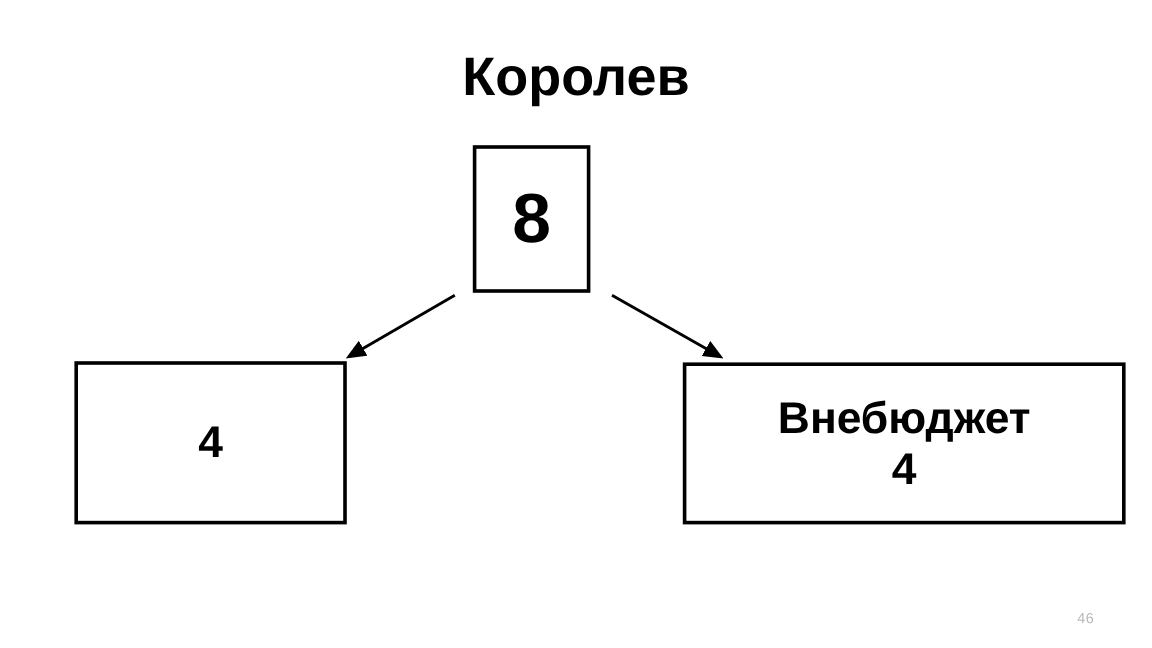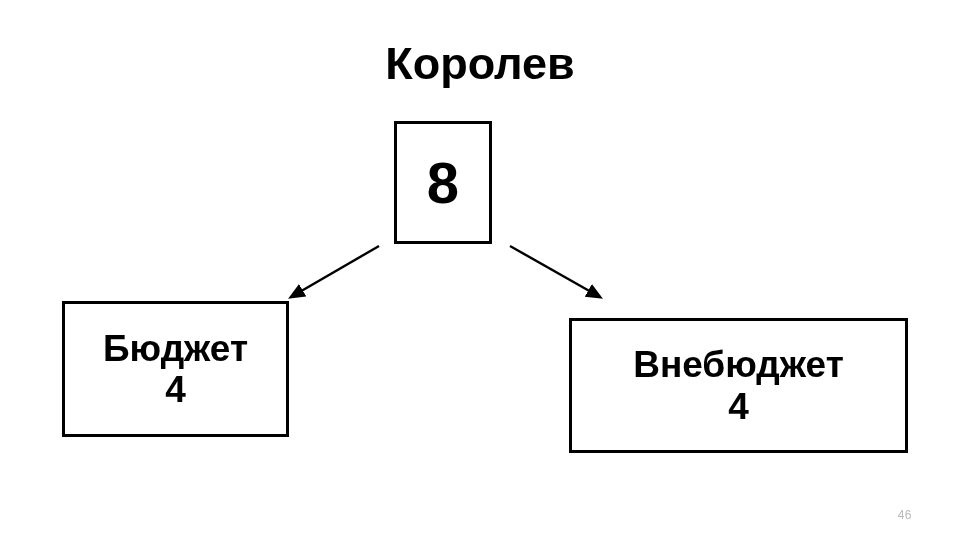--- a/index.html
+++ b/index.html
@@ -66,23 +66,22 @@
     left: 62px;
     top: 301px;
     width: 227px;
     height: 136px;
   }
 
   
   .node-right {
     left: 569px;
     top: 302px;
-    width: 339px;
+    width: 369px;
     height: 135px;
-    margin-top: 16px;
   }
 
   .node-label {
     font-size: 37px;
     line-height: 1.12;
     white-space: nowrap;
   }
   .node-count {
     font-size: 37px;
     line-height: 1.12;
@@ -125,21 +124,20 @@
     </defs>
     <line x1="379" y1="246" x2="291" y2="297" stroke="#000000" stroke-width="2.4" marker-end="url(#arrowhead)"></line>
     <line x1="510" y1="246" x2="600" y2="297" stroke="#000000" stroke-width="2.4" marker-end="url(#arrowhead)"></line>
   </svg>
 
   <div class="node node-root">
     <span class="node-value">8</span>
   </div>
 
   <div class="node node-left">
-    <span class="node-label">Бюджет</span>
     <span class="node-count">4</span>
   </div>
 
   <div class="node node-right">
     <span class="node-label">Внебюджет</span>
     <span class="node-count">4</span>
   </div>
 
   <div class="page-number">46</div>
 

